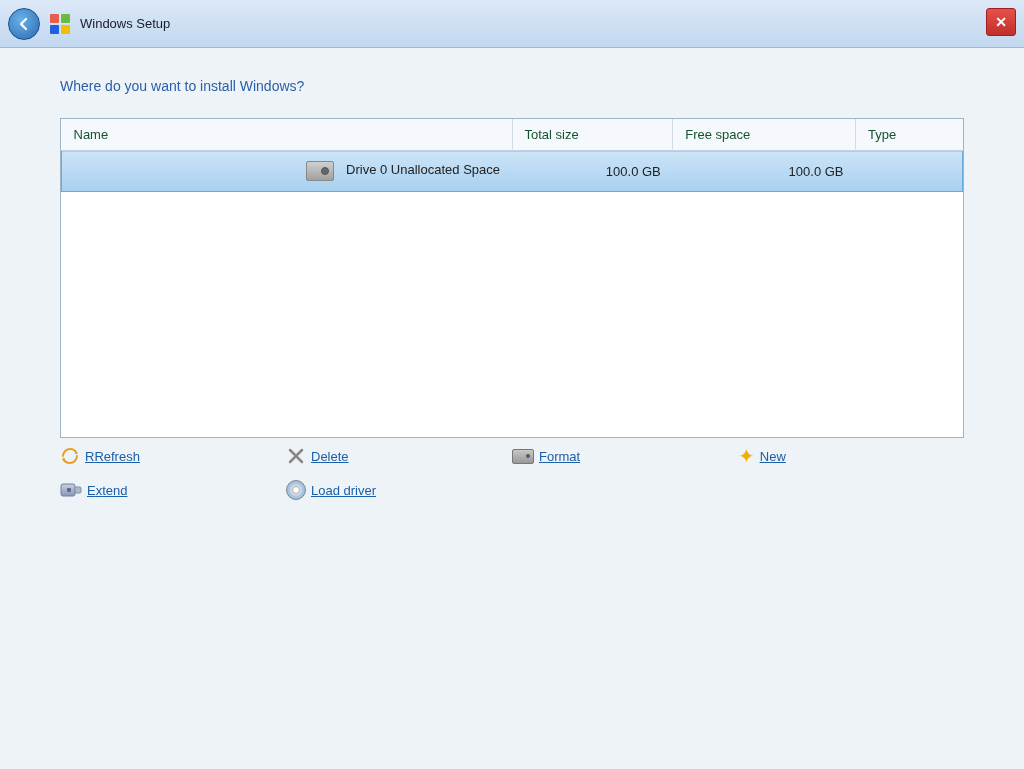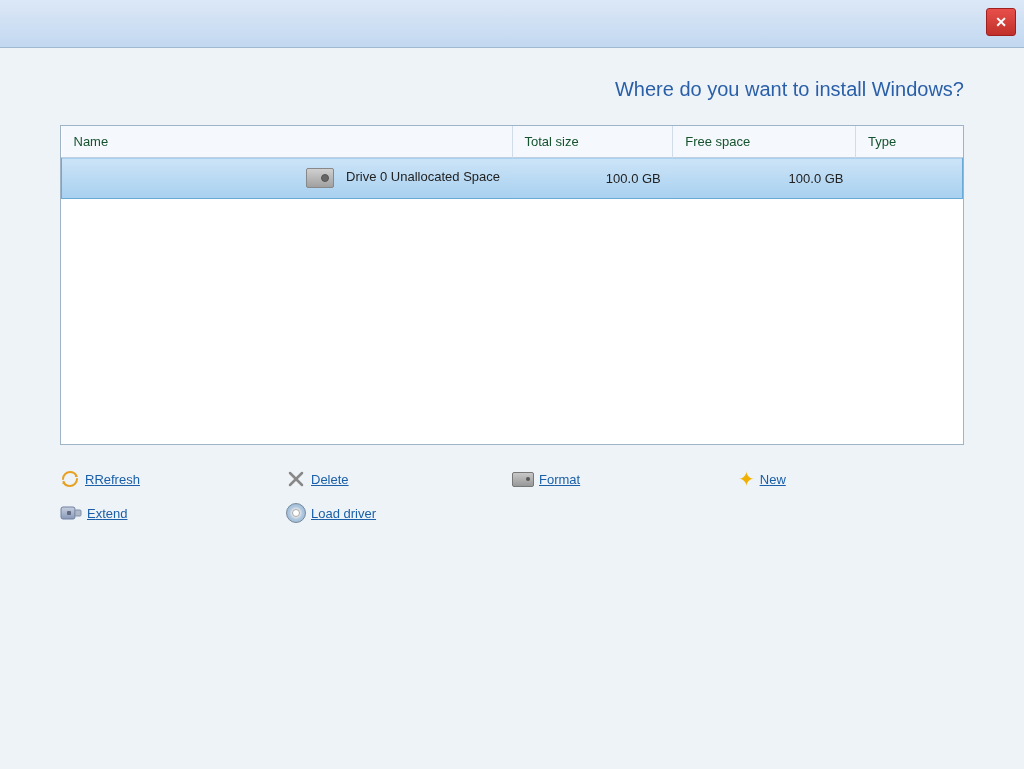--- a/index.html
+++ b/index.html
@@ -88,25 +88,24 @@
     
     .content {
       flex: 1;
       background: #eef3f8;
       padding: 30px 60px 20px 60px;
       display: flex;
       flex-direction: column;
     }
 
     .page-title {
-      font-size: 20px;
+      font-size: 14px;
       color: #2a5fa8;
       font-weight: normal;
       margin-bottom: 24px;
-      text-align: right;
     }
 
     
     .disk-table-container {
       border: 1px solid #a0b4c8;
       background: white;
       flex: 1;
       max-height: 320px;
       overflow-y: auto;
     }
@@ -200,21 +199,21 @@
       justify-content: center;
       gap: 4px;
       padding: 0 20px;
     }
 
     
     .actions-grid {
       display: grid;
       grid-template-columns: 1fr 1fr 1fr 1fr;
       grid-template-rows: auto auto;
-      margin-top: 18px;
+      margin-top: 2px;
       gap: 4px 0;
     }
 
     .action-cell {
       display: flex;
       align-items: center;
       gap: 5px;
       cursor: pointer;
       padding: 4px 0;
     }
@@ -269,20 +268,39 @@
       left: 50%;
       transform: translate(-50%, -50%);
     }
   </style>
 </head>
 <body>
 
 <div class="window">
 
   <div class="title-bar">
+    <div class="title-bar-left">
+      <div class="back-button">
+        <svg width="14" height="14" viewBox="0 0 14 14" fill="none">
+          <path d="M9 2L4 7L9 12" stroke="white" stroke-width="2.2" stroke-linecap="round" stroke-linejoin="round"></path>
+        </svg>
+      </div>
+      <div class="title-icon">
+
+        <svg width="22" height="22" viewBox="0 0 22 22">
+          <rect x="1" y="1" width="9" height="9" fill="#e84030" rx="1"></rect>
+          <rect x="12" y="1" width="9" height="9" fill="#50b020" rx="1"></rect>
+          <rect x="1" y="12" width="9" height="9" fill="#2060e0" rx="1"></rect>
+          <rect x="12" y="12" width="9" height="9" fill="#f0c000" rx="1"></rect>
+
+          <rect x="1" y="1" width="20" height="10" fill="rgba(255,255,255,0.15)" rx="1"></rect>
+        </svg>
+      </div>
+      <span class="title-text">Windows Setup</span>
+    </div>
     <div class="title-bar-close">✕</div>
   </div>
 
   <div class="content">
     <h1 class="page-title">Where do you want to install Windows?</h1>
 
     <div class="disk-table-container">
       <table class="disk-table">
         <thead>
           <tr>

